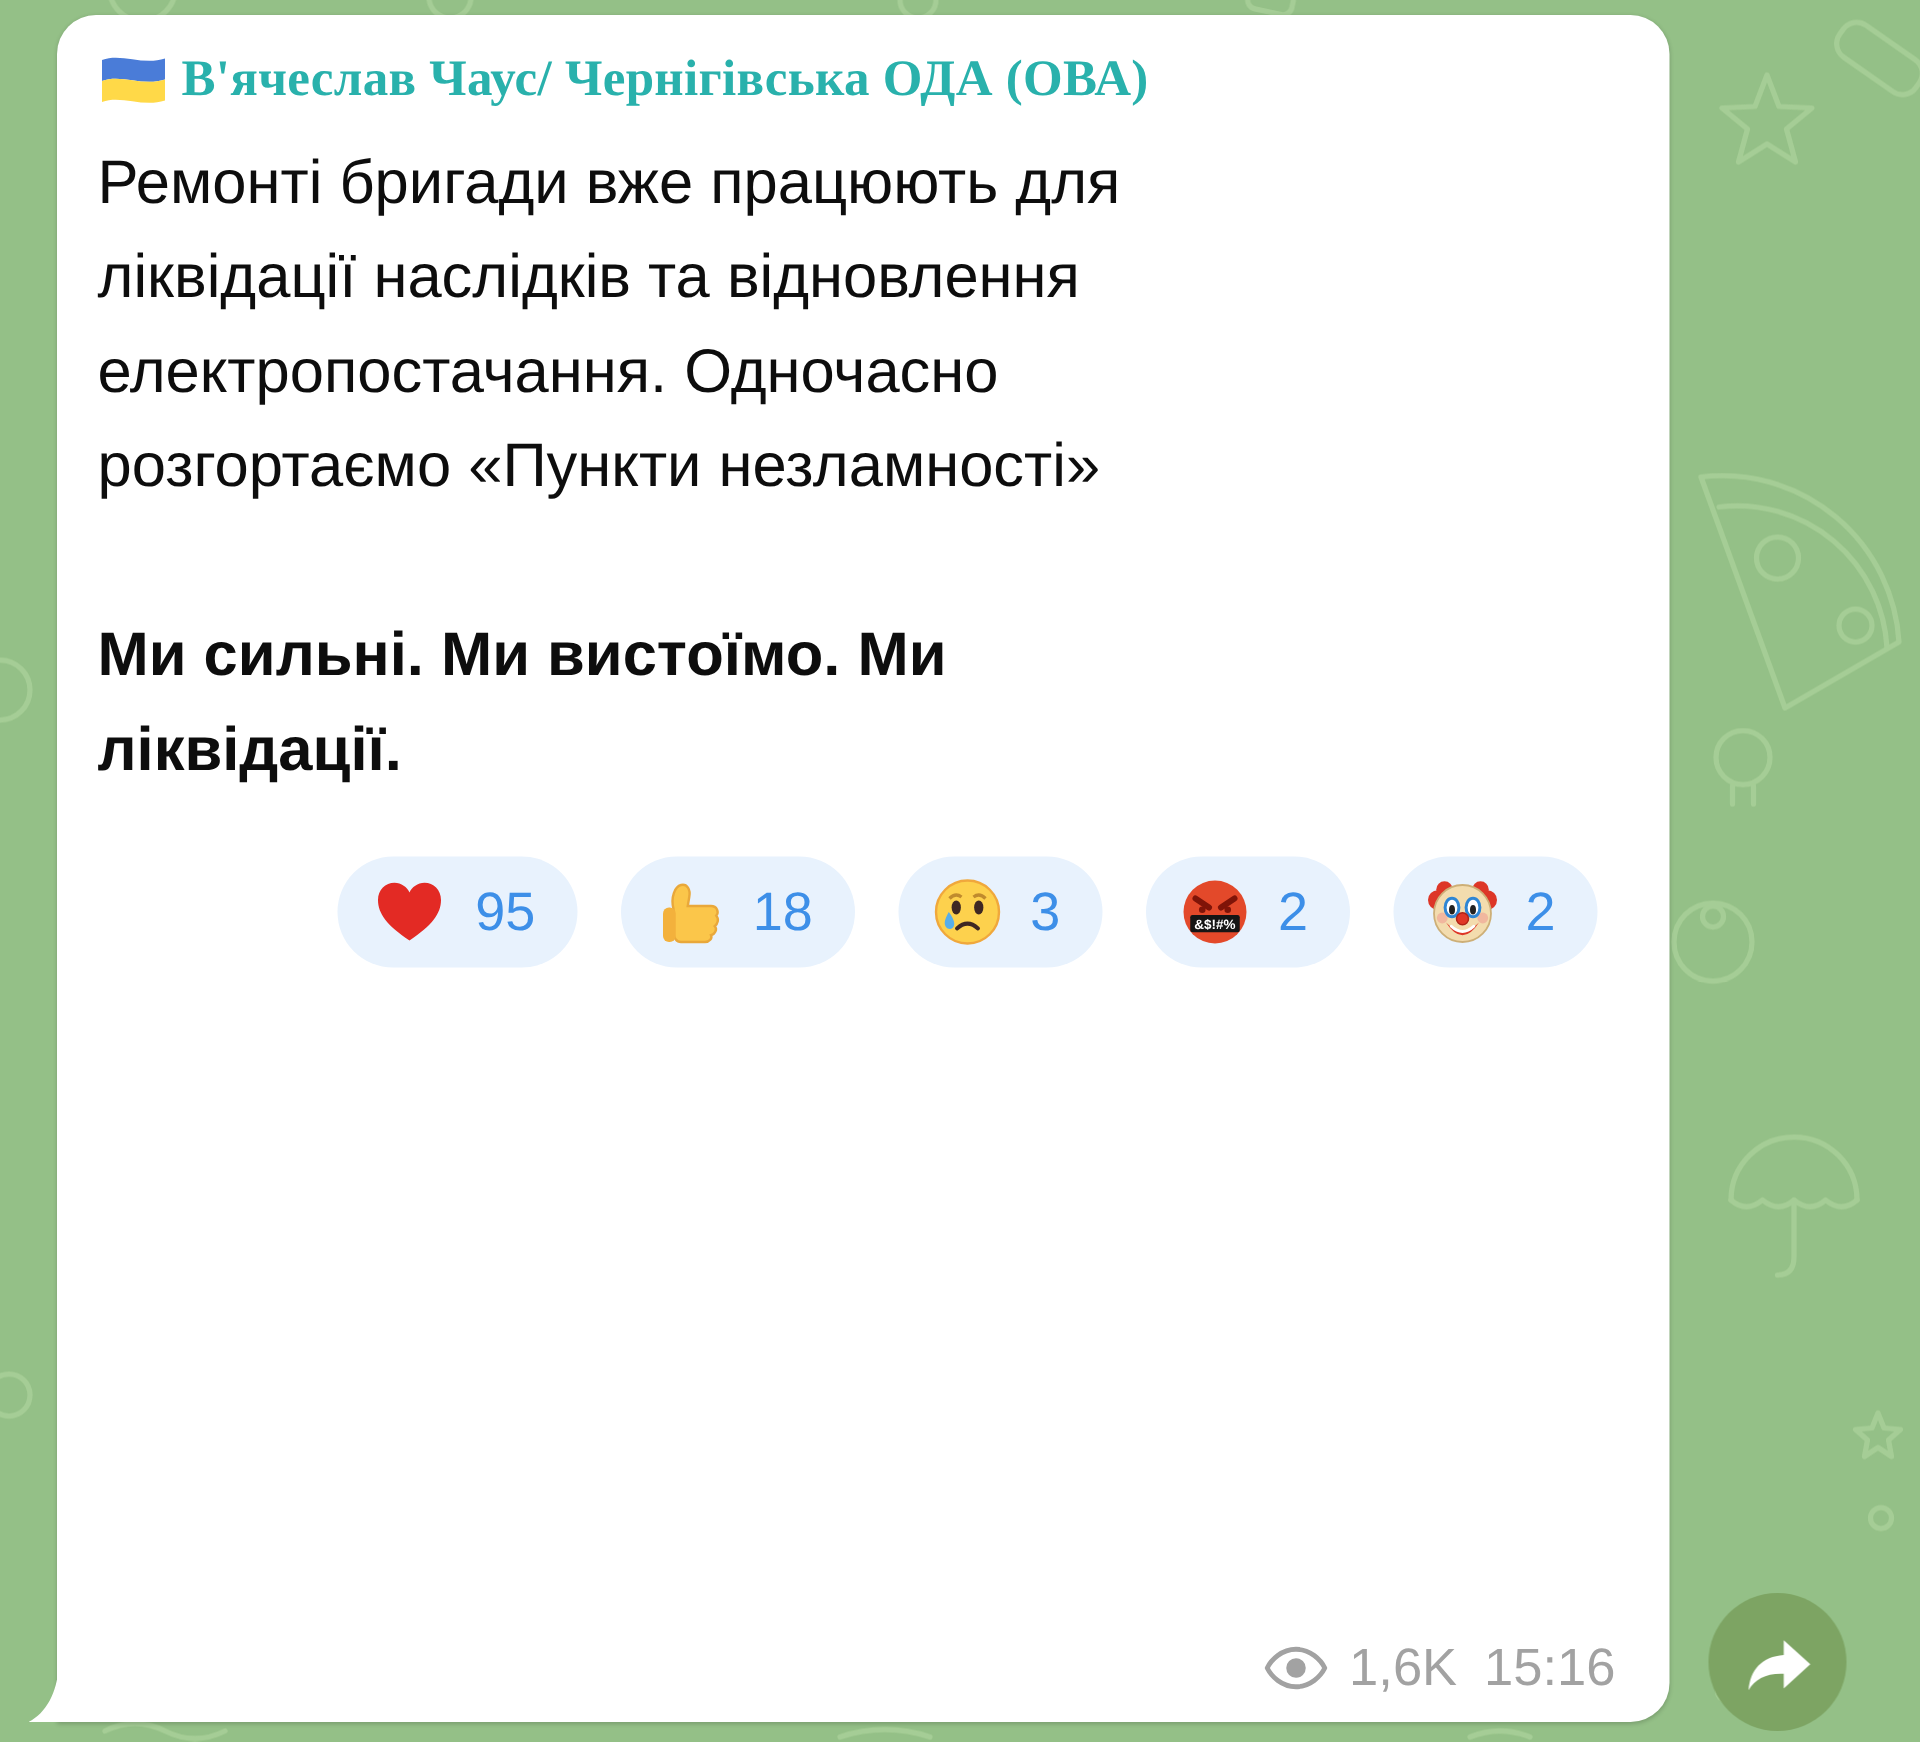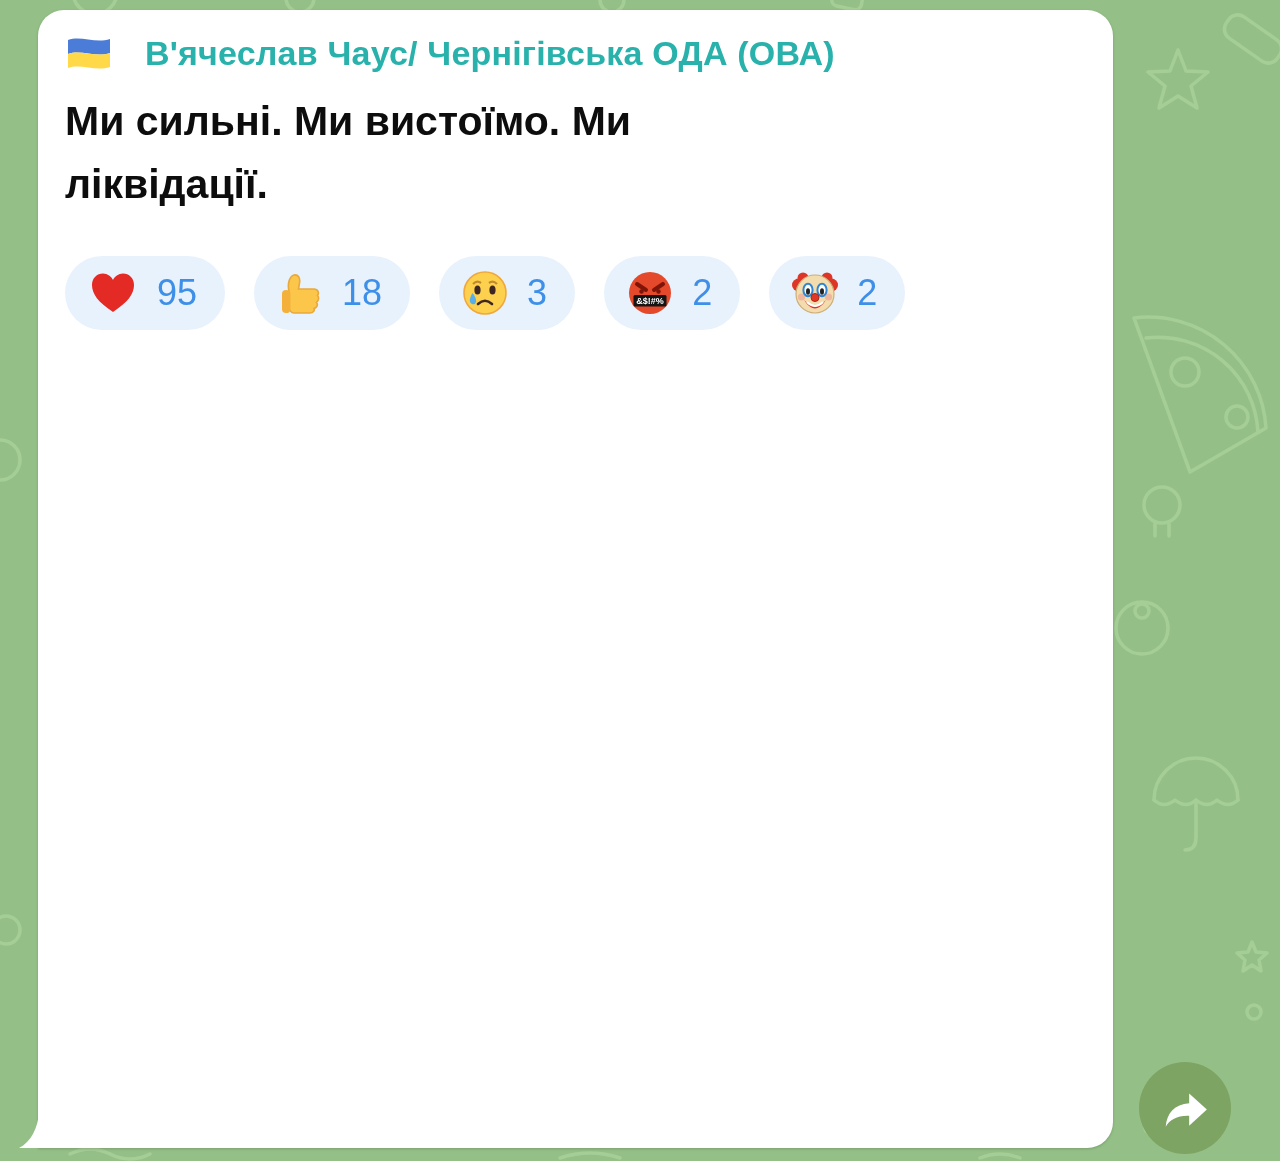--- a/index.html
+++ b/index.html
@@ -12,30 +12,30 @@
 
   .bubble {
     position:absolute; left:38px; top:10px; width:1075px; height:1138px;
     background:#ffffff; border-radius:26px 26px 26px 0;
     box-shadow:0 1px 3px rgba(0,0,0,.18);
     z-index:1; box-sizing:border-box;
     padding:16px 38px 20px 27px;
   }
   .tail { position:absolute; left:-19px; bottom:0; }
 
-  .header { display:flex; align-items:center; gap:32px; height:54px; }
+  .header { display:flex; align-items:center; gap:8px; height:54px;font-family:Liberation Serif, serif; }
   .flag { flex:0 0 auto; }
   .channel-name { color:#29b1ac; font-size:34px; font-weight:700; letter-spacing:.2px; white-space:nowrap; }
 
   .text { margin-top:10px; color:#0d0d0d; font-size:41px; line-height:63px; }
   .text p { margin:0 0 63px 0; white-space:pre-line; }
   .text p.bold { font-weight:700; }
   .text p:last-child { margin-bottom:0; }
 
-  .reactions { margin-top:40px; display:flex; flex-wrap:wrap; gap:34px 29px; width:1000px; }
+  .reactions { margin-top:40px; display:flex; flex-wrap:wrap; gap:34px 29px; width:1000px;justify-content:flex-end; }
   .pill {
     display:inline-flex; align-items:center; gap:18px;
     height:74px; padding:0 28px 0 22px; border:none; cursor:pointer;
     background:#e8f2fd; border-radius:37px;
   }
   .pill .cnt { font-size:36px; font-weight:500; color:#3d8fe8; }
   .emo { display:block; }
 
   .meta {
     position:absolute; right:36px; bottom:16px;
@@ -92,20 +92,24 @@
 
   <div class="header">
     <svg class="flag" width="48" height="38" viewBox="0 0 48 38">
       <path d="M3 6 C16 1 30 10 45 5 L45 19 C30 24 16 15 3 20 Z" fill="#4a7cd8"></path>
       <path d="M3 20 C16 15 30 24 45 19 L45 33 C30 38 16 29 3 34 Z" fill="#ffd948"></path>
     </svg>
     <span class="channel-name">В'ячеслав Чаус/ Чернігівська ОДА (ОВА)</span>
   </div>
 
   <div class="text">
+    <p>Ремонті бригади вже працюють для
+ліквідації наслідків та відновлення
+електропостачання. Одночасно
+розгортаємо «Пункти незламності»</p>
     <p class="bold">Ми сильні. Ми вистоїмо. Ми
 ліквідації.</p>
   </div>
 
   <div class="reactions">
 
     <button class="pill">
       <svg class="emo" width="52" height="48" viewBox="0 0 48 48">
         <path d="M24 43 C9 33 3 25 3 16 C3 9 8 4.5 14 4.5 C18.5 4.5 22.5 7.5 24 11 C25.5 7.5 29.5 4.5 34 4.5 C40 4.5 45 9 45 16 C45 25 39 33 24 43 Z" fill="#e32a24"></path>
       </svg>
@@ -161,20 +165,28 @@
         <ellipse cx="31" cy="22.5" rx="2" ry="3.2" fill="#222222"></ellipse>
         <circle cx="24" cy="28.5" r="4" fill="#e03727" stroke="#b02417" stroke-width="1"></circle>
         <path d="M13 31 Q24 42.5 35 31 Q24 48 13 31 Z" fill="#de3627"></path>
         <path d="M16.5 33.5 Q24 40.5 31.5 33.5" stroke="#ffffff" stroke-width="2" fill="none" stroke-linecap="round"></path>
       </svg>
       <span class="cnt">2</span>
     </button>
 
   </div>
 
+  <div class="meta">
+    <svg width="42" height="30" viewBox="0 0 42 30">
+      <path d="M21 2.5 C11.5 2.5 4.5 9.5 1.8 15 C4.5 20.5 11.5 27.5 21 27.5 C30.5 27.5 37.5 20.5 40.2 15 C37.5 9.5 30.5 2.5 21 2.5 Z" fill="none" stroke="#a2a2a2" stroke-width="3.2"></path>
+      <circle cx="21" cy="15" r="6.5" fill="#a2a2a2"></circle>
+    </svg>
+    <span class="views">1,6K</span>
+    <span class="time">15:16</span>
+  </div>
 
 </div>
 
 <button class="share">
   <svg width="50" height="50" viewBox="0 0 48 48">
     <path d="M28 10 L45 25.5 L28 41 L28 31.5 C17 31 9.5 35 5.5 42 C6.5 29 14 20.5 28 19.5 Z" fill="#ffffff"></path>
   </svg>
 </button>
 
 </body></html>

